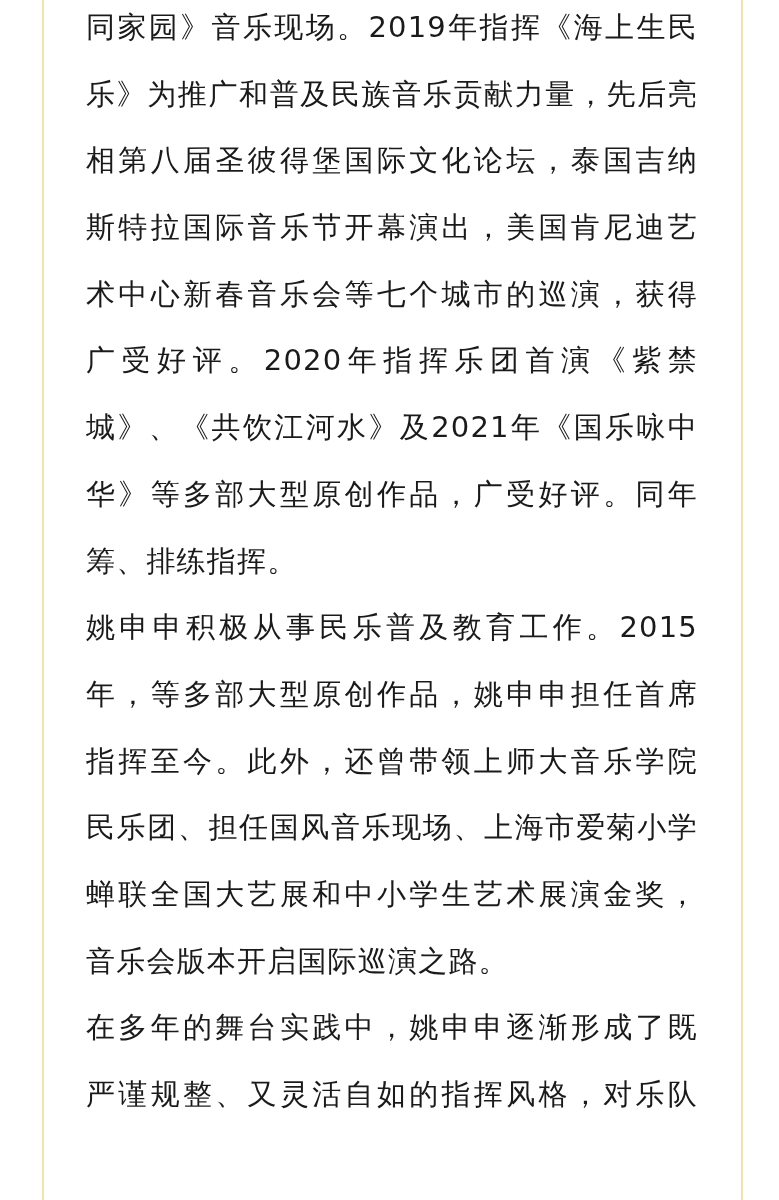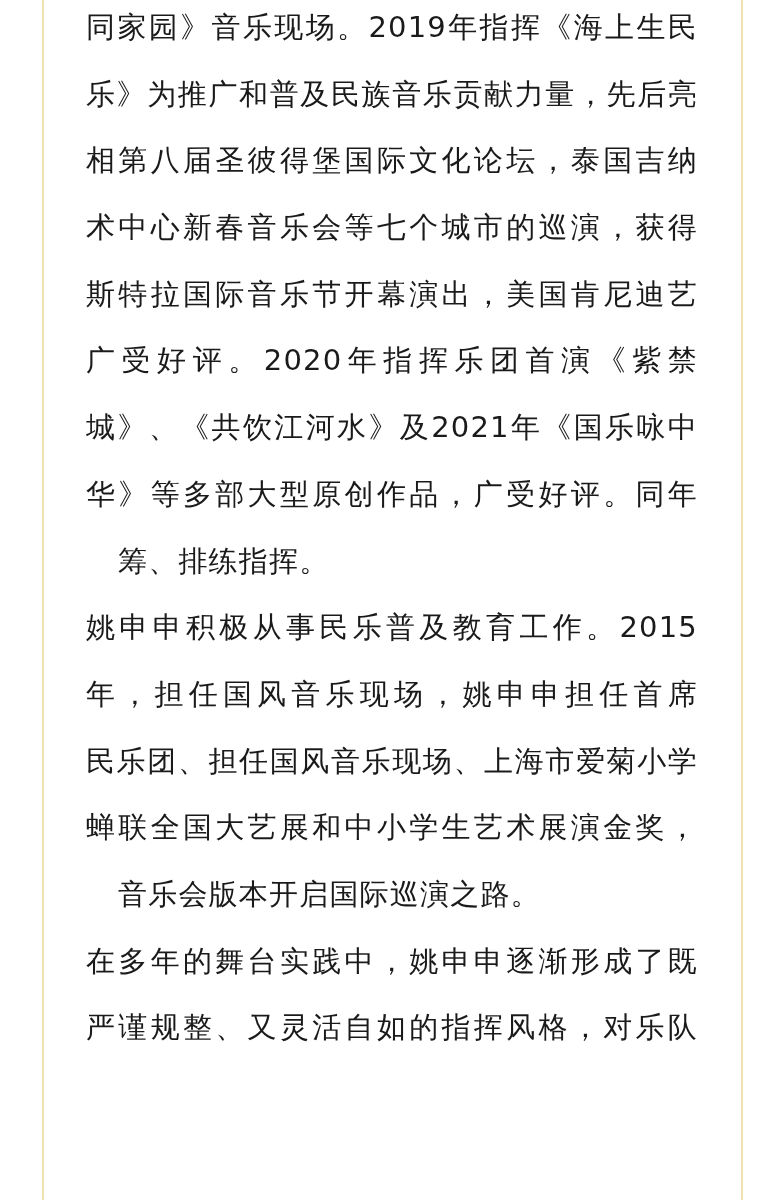--- a/index.html
+++ b/index.html
@@ -36,43 +36,43 @@
     }
     .line {
       display: block;
       white-space: nowrap;
       text-align: justify;
       text-align-last: justify;
       height: 66.7px;
     }
     .line.last {
       text-align-last: left;
-      margin-left: 32px;
     }
   </style>
 </head>
 <body>
 
 <div class="frame"></div>
 
 <div class="article">
   <div>
     <span class="line">同家园》音乐现场。2019年指挥《海上生民</span>
     <span class="line">乐》为推广和普及民族音乐贡献力量，先后亮</span>
     <span class="line">相第八届圣彼得堡国际文化论坛，泰国吉纳</span>
+    <span class="line">斯特拉国际音乐节开幕演出，美国肯尼迪艺</span>
     <span class="line">术中心新春音乐会等七个城市的巡演，获得</span>
-    <span class="line">斯特拉国际音乐节开幕演出，美国肯尼迪艺</span>
     <span class="line">广受好评。2020年指挥乐团首演《紫禁</span>
     <span class="line">城》、《共饮江河水》及2021年《国乐咏中</span>
     <span class="line">华》等多部大型原创作品，广受好评。同年</span>
     <span class="line last">筹、排练指挥。</span>
   </div>
   <div>
     <span class="line">姚申申积极从事民乐普及教育工作。2015</span>
-    <span class="line">年，担任国风音乐现场，姚申申担任首席</span>
+    <span class="line">年，等多部大型原创作品，姚申申担任首席</span>
+    <span class="line">指挥至今。此外，还曾带领上师大音乐学院</span>
     <span class="line">民乐团、担任国风音乐现场、上海市爱菊小学</span>
     <span class="line">蝉联全国大艺展和中小学生艺术展演金奖，</span>
     <span class="line last">音乐会版本开启国际巡演之路。</span>
   </div>
   <div>
     <span class="line">在多年的舞台实践中，姚申申逐渐形成了既</span>
     <span class="line">严谨规整、又灵活自如的指挥风格，对乐队</span>
   </div>
 </div>
 

